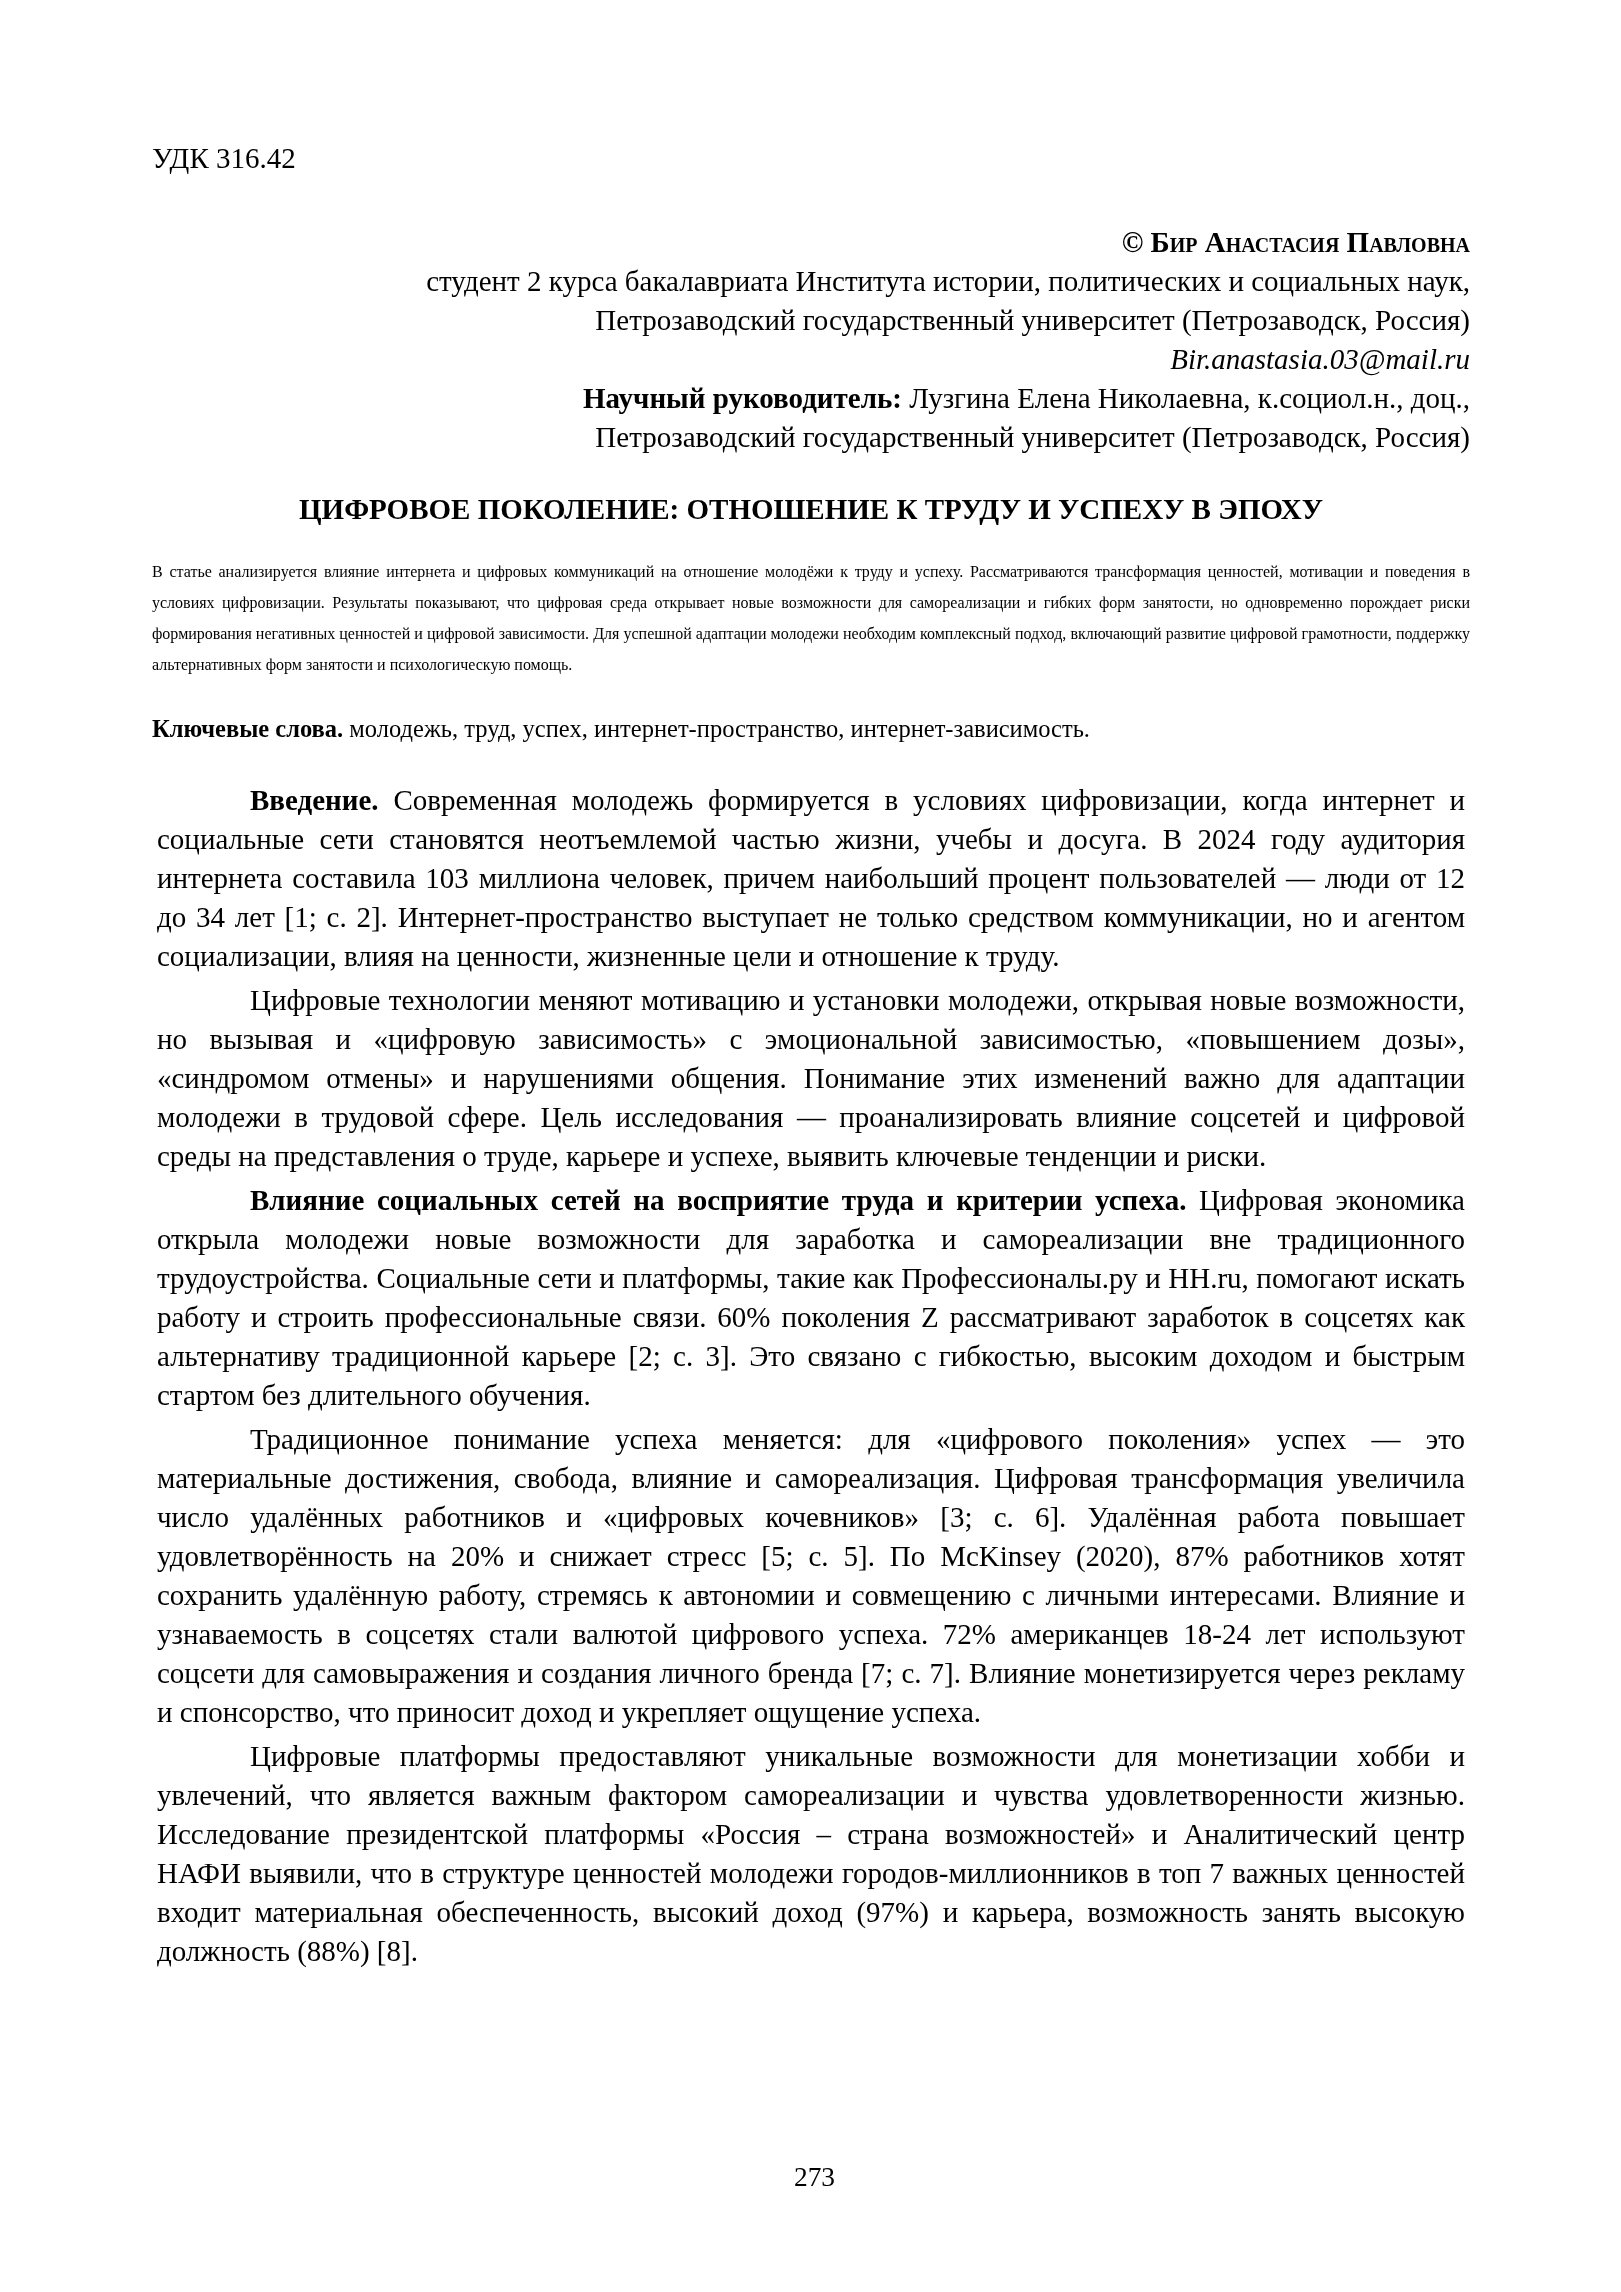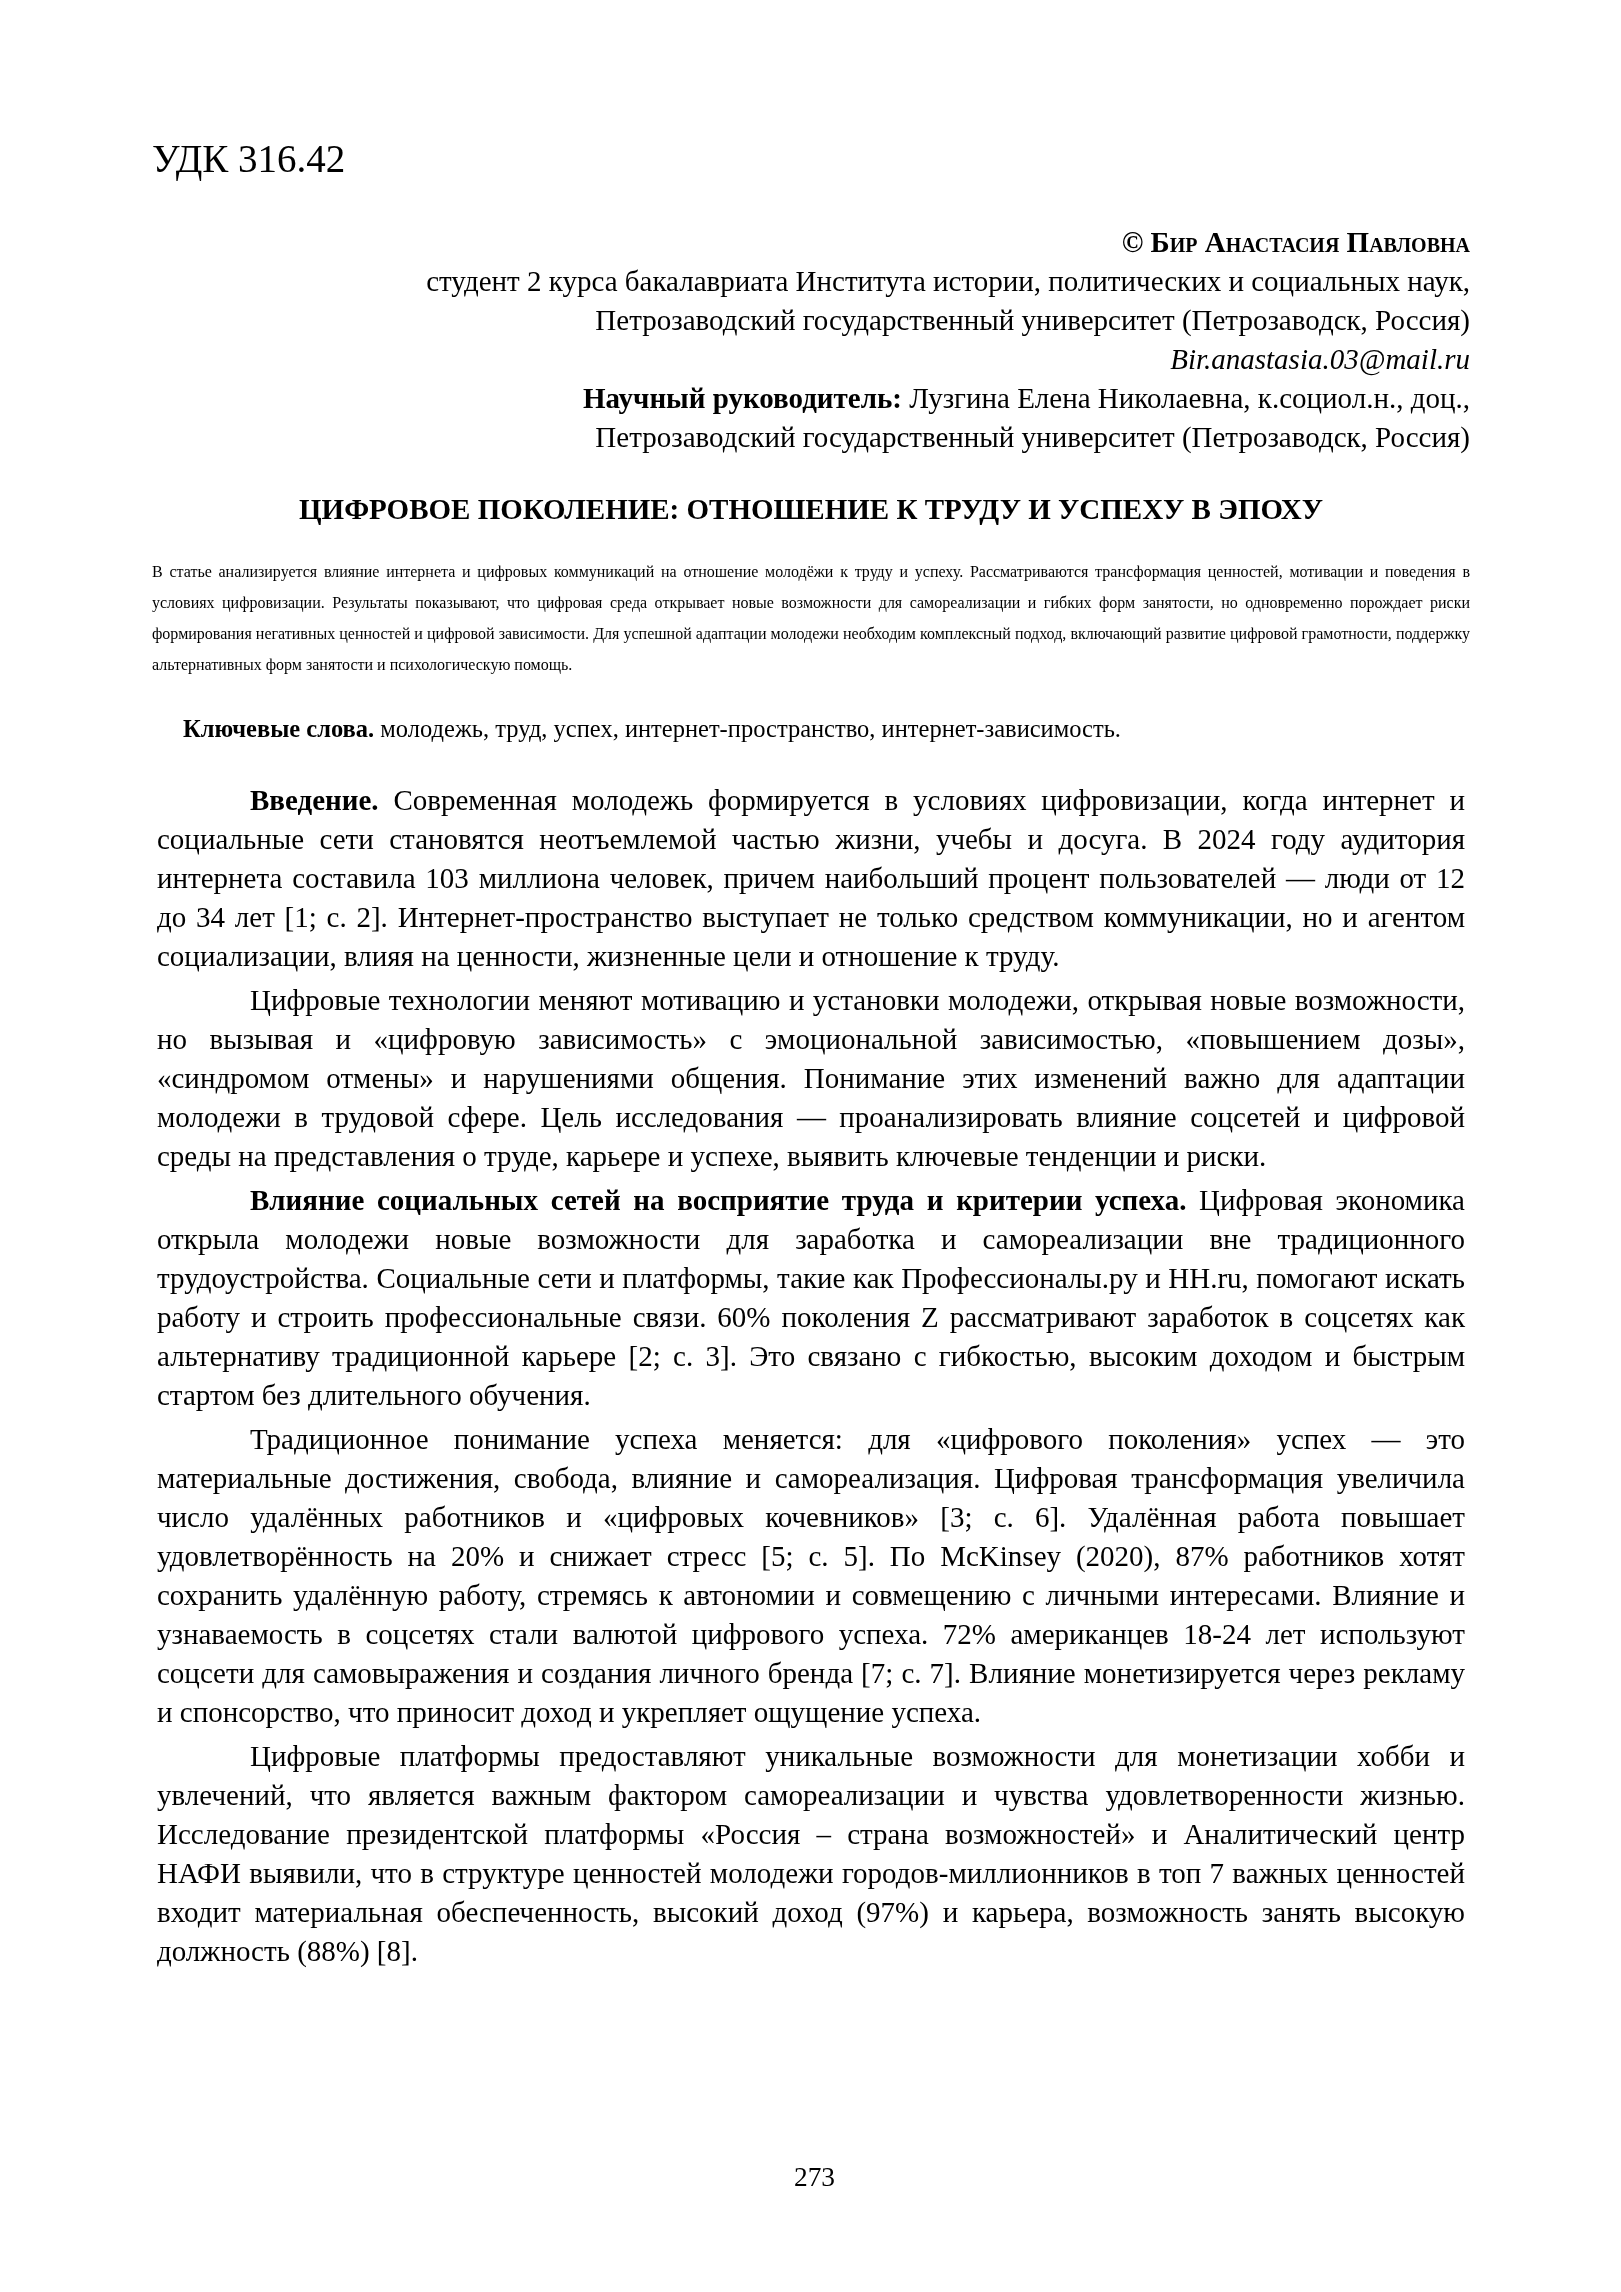--- a/index.html
+++ b/index.html
@@ -9,21 +9,21 @@
     width: 1621px;
     height: 2293px;
     background: #ffffff;
     color: #000000;
     font-family: "Liberation Serif", "DejaVu Serif", serif;
     box-sizing: border-box;
     padding: 139px 151px 0 152px;
     overflow: hidden;
   }
   .udc {
-    font-size: 39px;
+    font-size: 29px;
     line-height: 39px;
     text-align: left;
   }
   .author-block {
     margin-top: 45px;
     text-align: right;
     font-size: 29px;
     line-height: 39px;
   }
   .author-name {
@@ -44,21 +44,21 @@
     font-size: 16px;
     line-height: 31px;
     text-align: justify;
   }
   .keywords {
     margin: 33px 0 0 0;
     font-size: 24.5px;
     line-height: 31px;
     text-align: justify;
   }
-  .keywords-label { font-weight: bold; margin-left: 31px; }
+  .keywords-label { font-weight: bold; }
   .body-text { margin-top: 37px; }
   .para {
     margin: 5px;
     font-size: 29px;
     line-height: 39px;
     text-align: justify;
     text-indent: 93px;
   }
   .para .lead { font-weight: bold; }
   .page-number {

